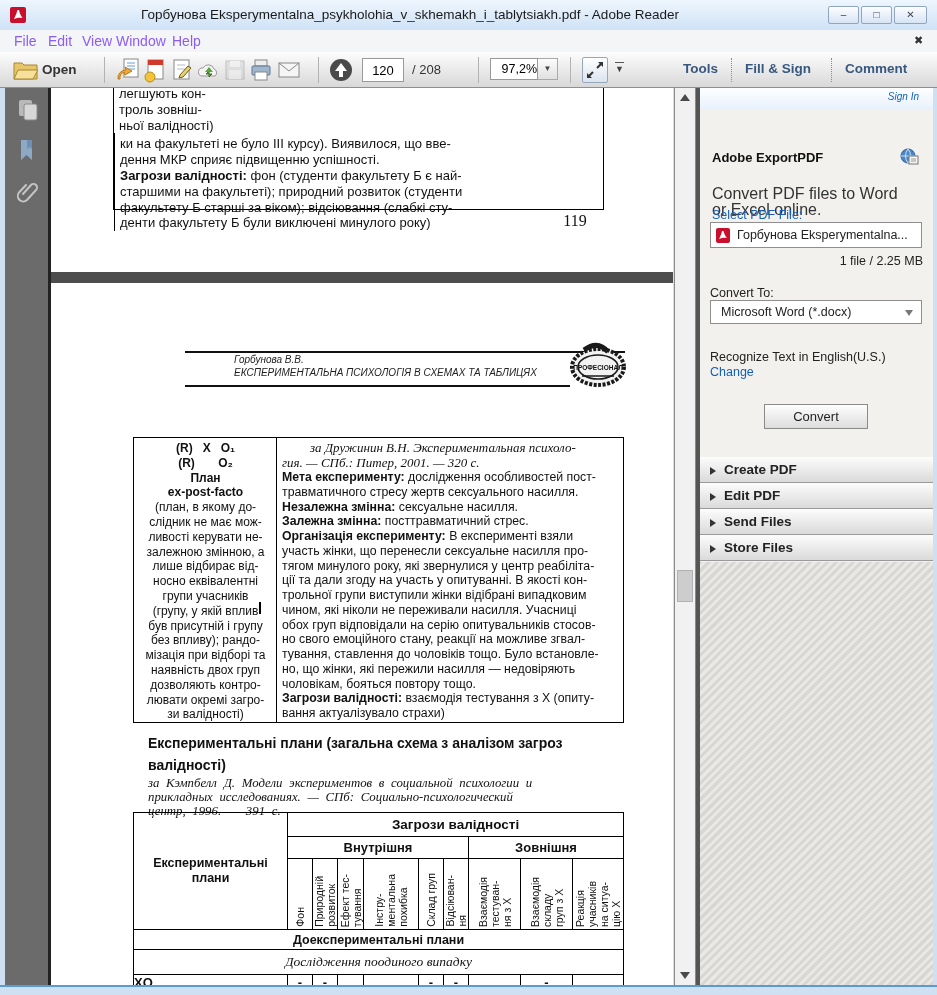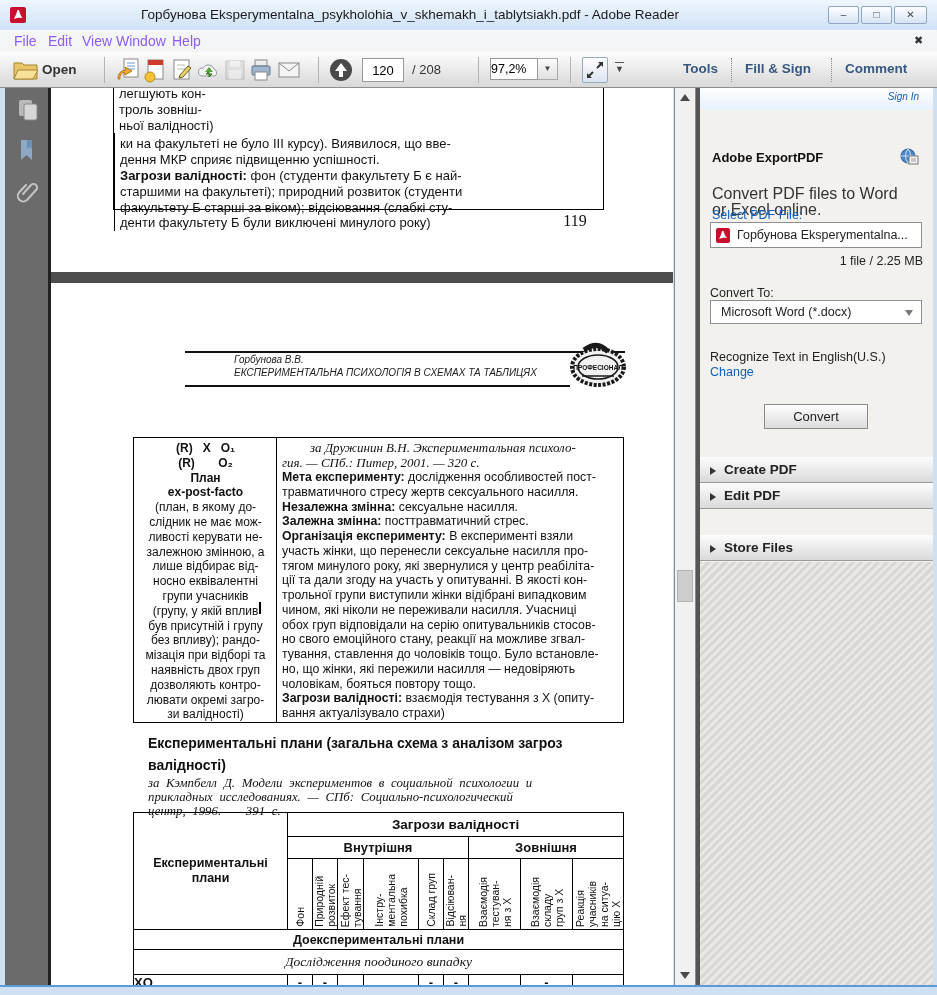--- a/index.html
+++ b/index.html
@@ -22,21 +22,21 @@
   #toolbar{left:0;top:52px;width:937px;height:36px;
     background:linear-gradient(#fdfdfd,#d8d8d8);border-bottom:1px solid #8f8f8f;box-sizing:border-box;}
   .tbtn{top:5px;width:26px;height:26px;}
   .tsep{top:5px;width:1px;height:26px;background:#b3b3b3;}
   .tsep-dot{top:6px;width:1px;height:24px;border-left:1px dotted #8a8a8a;}
   #open-label{left:42px;top:10px;font-weight:bold;font-size:13.5px;color:#333;}
   #page-box{left:362px;top:6px;width:42px;height:24px;background:#fff;border:1px solid #999;
     font-size:13px;text-align:center;box-sizing:border-box;font-family:"Liberation Sans",sans-serif;}
   #page-total{left:412px;top:10px;font-size:13px;color:#333;}
   #zoom-box{left:490px;top:6px;width:48px;height:22px;background:#fff;border:1px solid #999;
-    font-size:12.5px;text-align:left;line-height:20px;box-sizing:border-box;}
+    font-size:12.5px;text-align:right;line-height:20px;box-sizing:border-box;}
   #zoom-drop{left:538px;top:6px;width:20px;height:22px;border:1px solid #a9a9a9;border-left:none;
     background:linear-gradient(#fcfcfc,#e0e0e0);text-align:center;line-height:20px;font-size:8px;color:#444;box-sizing:border-box;}
   #fit-btn{left:582px;top:5px;width:26px;height:26px;border:1px solid #98a8bc;border-radius:2px;
     background:linear-gradient(#ffffff,#dbe4ef);box-sizing:border-box;}
   #tb-overflow{left:615px;top:10px;font-size:9px;color:#444;border-top:1.5px solid #555;padding-top:1px;}
   .tb-right{top:9px;font-weight:bold;font-size:13.5px;color:#39587f;}
   
   #main{left:0;top:88px;width:937px;height:897px;}
   #edge-l{left:0;top:0;width:5px;height:897px;background:#cfe0f3;}
   #sidebar{left:5px;top:0;width:43px;height:897px;background:#6b6b6b;}
@@ -387,20 +387,24 @@
       <div id="convert-btn" class="abs">Convert</div>
 
       <div class="pbar abs" style="top:369px">
         <div class="tri tri-right abs"></div>
         <div class="plabel abs">Create PDF</div>
       </div>
       <div class="pbar abs" style="top:395px">
         <div class="tri tri-right abs"></div>
         <div class="plabel abs">Edit PDF</div>
       </div>
+      <div class="pbar abs" style="top:421px">
+        <div class="tri tri-right abs"></div>
+        <div class="plabel abs">Send Files</div>
+      </div>
       <div class="pbar abs" style="top:447px">
         <div class="tri tri-right abs"></div>
         <div class="plabel abs">Store Files</div>
       </div>
       <div id="hatch" class="abs"></div>
     </div>
     <div id="edge-r" class="abs"></div>
   </div>
 
   <div id="bottom-band" class="abs"></div>

